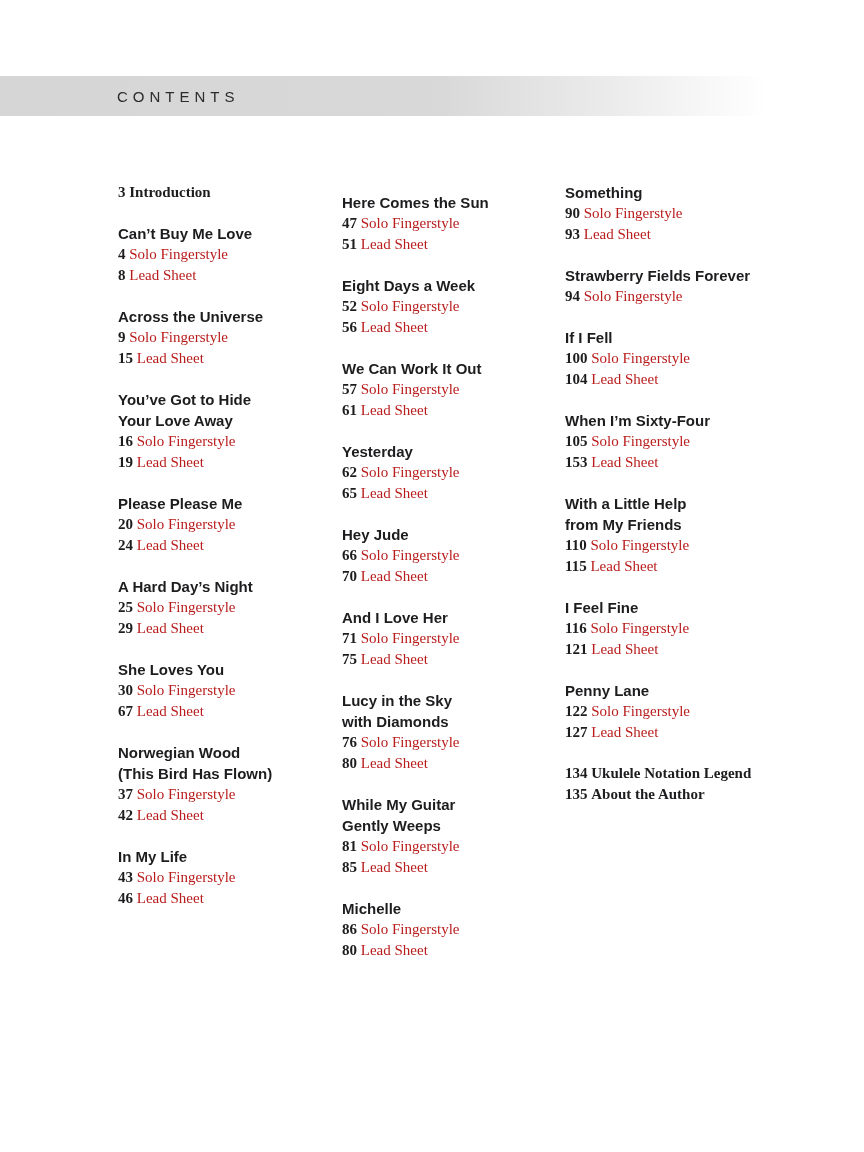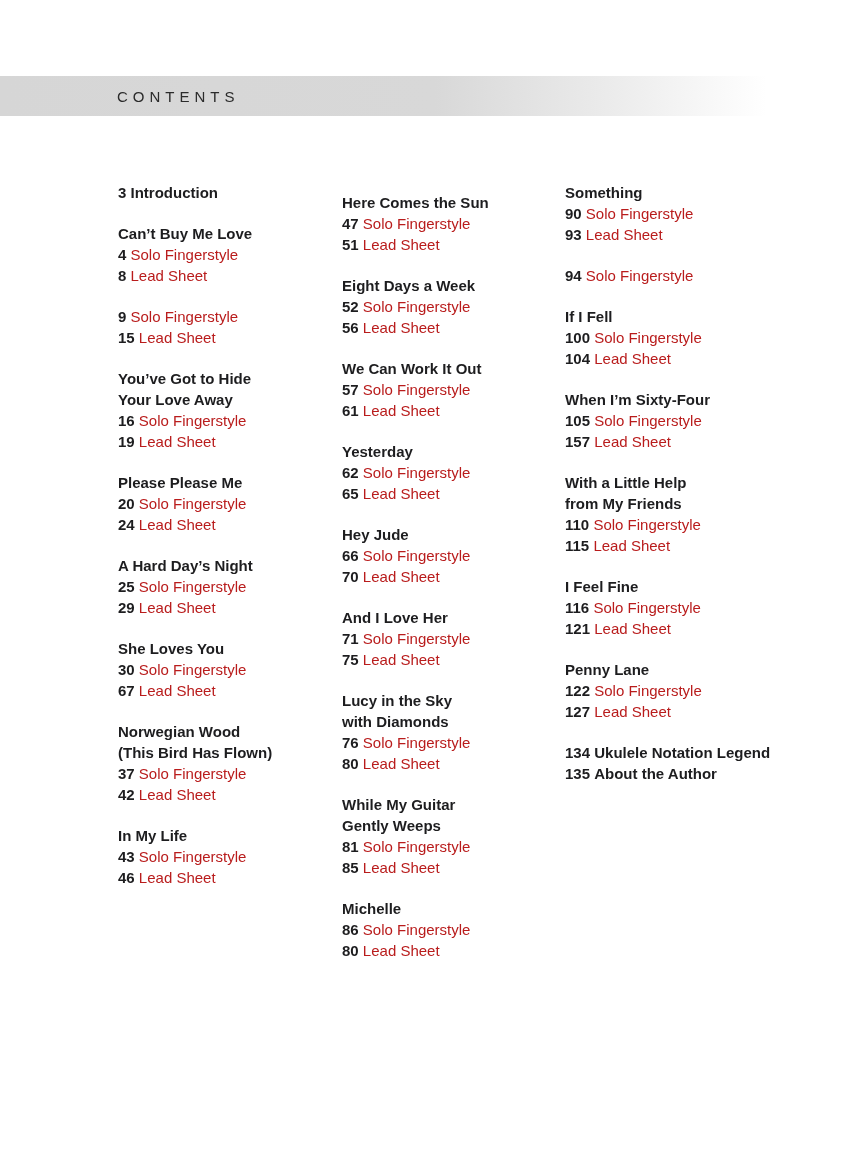--- a/index.html
+++ b/index.html
@@ -18,21 +18,21 @@
   .columns{
     position:absolute;top:182px;left:118px;display:flex;
   }
   .col{width:224px;}
   .col.col-2{width:223px;margin-top:10px;}
   .col.col-3{width:260px;}
   .block{margin-bottom:20px;}
   .title{
     font-weight:700;color:#1d1d1f;font-size:15px;line-height:21px;white-space:pre-line;
   }
-  .entry,.line{font-size:15px;line-height:21px;}
+  .entry,.line{font-size:15px;line-height:21px;font-family:Liberation Serif, serif;}
   .num{font-weight:700;color:#1d1d1f;}
   .lbl{color:#b91c1c;font-weight:400;}
   .line-text{font-weight:700;color:#1d1d1f;}
 </style>
 </head>
 <body>
 
 <div class="page">
   <div class="header-band">
     <span class="header-title">CONTENTS</span>
@@ -41,20 +41,21 @@
       <div class="col col-1">
         <div class="block">
           <div class="line"><span class="num">3</span> <span class="line-text">Introduction</span></div>
         </div>
         <div class="block">
           <div class="title">Can’t Buy Me Love</div>
           <div class="entry"><span class="num">4</span> <span class="lbl">Solo Fingerstyle</span></div>
           <div class="entry"><span class="num">8</span> <span class="lbl">Lead Sheet</span></div>
         </div>
         <div class="block">
+          <div class="title">Across the Universe</div>
           <div class="entry"><span class="num">9</span> <span class="lbl">Solo Fingerstyle</span></div>
           <div class="entry"><span class="num">15</span> <span class="lbl">Lead Sheet</span></div>
         </div>
         <div class="block">
           <div class="title">You’ve Got to Hide
 Your Love Away</div>
           <div class="entry"><span class="num">16</span> <span class="lbl">Solo Fingerstyle</span></div>
           <div class="entry"><span class="num">19</span> <span class="lbl">Lead Sheet</span></div>
         </div>
         <div class="block">
@@ -133,31 +134,32 @@
           <div class="entry"><span class="num">80</span> <span class="lbl">Lead Sheet</span></div>
         </div>
       </div>
       <div class="col col-3">
         <div class="block">
           <div class="title">Something</div>
           <div class="entry"><span class="num">90</span> <span class="lbl">Solo Fingerstyle</span></div>
           <div class="entry"><span class="num">93</span> <span class="lbl">Lead Sheet</span></div>
         </div>
         <div class="block">
+          <div class="title">Strawberry Fields Forever</div>
           <div class="entry"><span class="num">94</span> <span class="lbl">Solo Fingerstyle</span></div>
         </div>
         <div class="block">
           <div class="title">If I Fell</div>
           <div class="entry"><span class="num">100</span> <span class="lbl">Solo Fingerstyle</span></div>
           <div class="entry"><span class="num">104</span> <span class="lbl">Lead Sheet</span></div>
         </div>
         <div class="block">
           <div class="title">When I’m Sixty-Four</div>
           <div class="entry"><span class="num">105</span> <span class="lbl">Solo Fingerstyle</span></div>
-          <div class="entry"><span class="num">157</span> <span class="lbl">Lead Sheet</span></div>
+          <div class="entry"><span class="num">153</span> <span class="lbl">Lead Sheet</span></div>
         </div>
         <div class="block">
           <div class="title">With a Little Help
 from My Friends</div>
           <div class="entry"><span class="num">110</span> <span class="lbl">Solo Fingerstyle</span></div>
           <div class="entry"><span class="num">115</span> <span class="lbl">Lead Sheet</span></div>
         </div>
         <div class="block">
           <div class="title">I Feel Fine</div>
           <div class="entry"><span class="num">116</span> <span class="lbl">Solo Fingerstyle</span></div>

